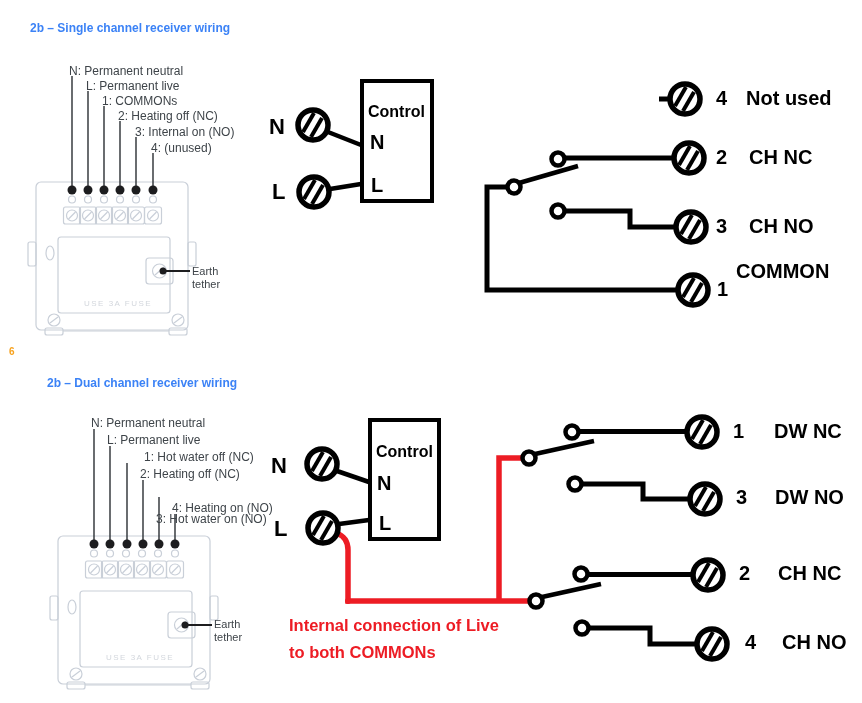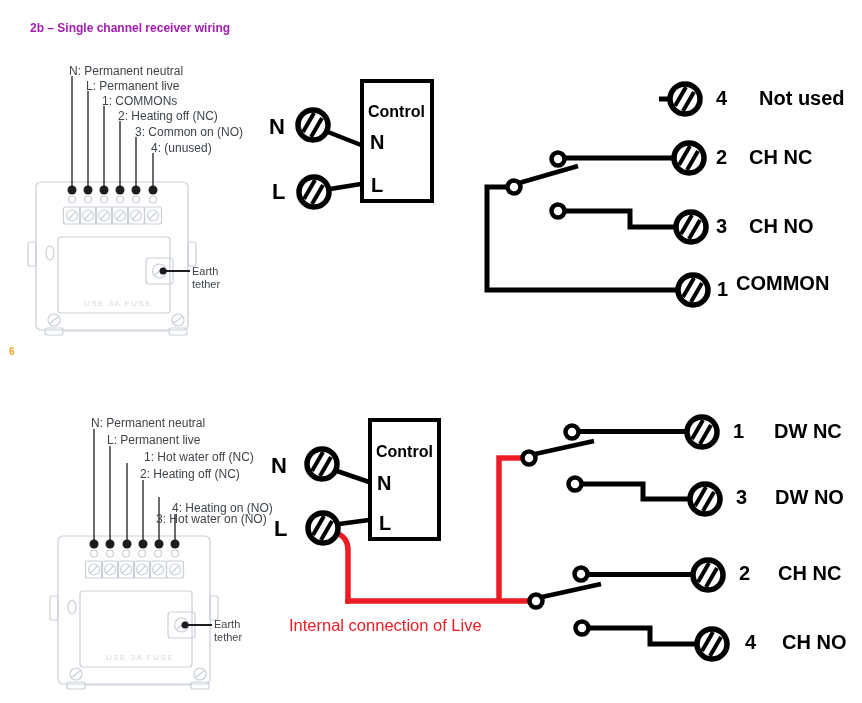--- a/index.html
+++ b/index.html
@@ -1,26 +1,26 @@
 <!DOCTYPE html>
 <html><head>
 <meta charset="utf-8">
 <style>
   html,body{margin:0;padding:0;background:#fff;}
   .canvas{position:relative;width:862px;height:703px;background:#ffffff;overflow:hidden;
           font-family:"Liberation Sans",sans-serif;}
   .lines-svg{position:absolute;left:0;top:0;z-index:1;}
   .t{position:absolute;white-space:nowrap;z-index:2;}
-  .heading{font-weight:bold;font-size:12px;color:#a21caf;letter-spacing:0;}
+  .heading{font-weight:bold;font-size:12px;color:#3b82f6;letter-spacing:0;}
   .small{font-size:12px;color:#3E4449;}
   .earth{font-size:11px;color:#3E4449;line-height:1.15;white-space:normal;width:52px;}
   .ann{font-weight:bold;font-size:20px;color:#000;}
   .nlbig{font-weight:bold;font-size:22px;color:#000;}
   .pg{font-weight:bold;font-size:10px;color:#F7A21E;}
-  .rednote{font-weight:normal;font-size:16.5px;color:#ED1C24;line-height:27px;}
+  .rednote{font-weight:bold;font-size:16.5px;color:#ED1C24;line-height:27px;}
   .ctrl{position:absolute;border:4px solid #000;background:transparent;z-index:2;}
   .ctrl .title{position:absolute;font-weight:bold;font-size:16px;color:#000;white-space:nowrap;margin-top:7px;}
   .ctrl .nl{position:absolute;font-weight:bold;font-size:20px;color:#000;white-space:nowrap;}
 </style>
 </head>
 <body>
 
 <div class="canvas">
 
   <svg class="lines-svg" width="862" height="703" viewBox="0 0 862 703">
@@ -189,45 +189,46 @@
     <use href="#termBig" x="708" y="575"></use>
     <use href="#termBig" x="712" y="644"></use>
   </svg>
 
   <div class="t heading" style="left:30px;top:21px;">2b – Single channel receiver wiring</div>
 
   <div class="t small" style="left:69px;top:64px;">N: Permanent neutral</div>
   <div class="t small" style="left:86px;top:79px;">L: Permanent live</div>
   <div class="t small" style="left:102px;top:94px;">1: COMMONs</div>
   <div class="t small" style="left:118px;top:109px;">2: Heating off (NC)</div>
-  <div class="t small" style="left:135px;top:125px;">3: Common on (NO)</div>
+  <div class="t small" style="left:135px;top:125px;">3: Internal on (NO)</div>
   <div class="t small" style="left:151px;top:141px;text-align:center;">4: (unused)</div>
 
   <div class="t earth" style="left:192px;top:265px;">Earth tether</div>
 
   <div class="t nlbig" style="left:269px;top:114px;">N</div>
   <div class="t nlbig" style="left:272px;top:179px;">L</div>
 
   <div class="ctrl" style="left:360px;top:79px;width:66px;height:116px;">
     <span class="title" style="left:4px;top:13px;">Control</span>
     <span class="nl" style="left:6px;top:48px;">N</span>
     <span class="nl" style="left:7px;top:91px;">L</span>
   </div>
 
   <div class="t ann" style="left:716px;top:87px;">4</div>
-  <div class="t ann" style="left:746px;top:87px;margin-left:13px;">Not used</div>
+  <div class="t ann" style="left:746px;top:87px;">Not used</div>
   <div class="t ann" style="left:716px;top:146px;">2</div>
   <div class="t ann" style="left:749px;top:146px;">CH NC</div>
   <div class="t ann" style="left:716px;top:215px;">3</div>
   <div class="t ann" style="left:749px;top:215px;">CH NO</div>
   <div class="t ann" style="left:717px;top:278px;">1</div>
-  <div class="t ann" style="left:736px;top:272px;">COMMON</div>
+  <div class="t ann" style="left:736px;top:260px;">COMMON</div>
 
   <div class="t pg" style="left:9px;top:346px;">6</div>
 
+  <div class="t heading" style="left:47px;top:376px;">2b – Dual channel receiver wiring</div>
 
   <div class="t small" style="left:91px;top:416px;">N: Permanent neutral</div>
   <div class="t small" style="left:107px;top:433px;">L: Permanent live</div>
   <div class="t small" style="left:124px;top:450px;margin-left:20px;">1: Hot water off (NC)</div>
   <div class="t small" style="left:140px;top:467px;">2: Heating off (NC)</div>
   <div class="t small" style="left:156px;top:484px;margin-top:28px;">3: Hot water on (NO)</div>
   <div class="t small" style="left:172px;top:501px;">4: Heating on (NO)</div>
 
   <div class="t earth" style="left:214px;top:618px;">Earth tether</div>
 
@@ -244,15 +245,16 @@
   <div class="t ann" style="left:774px;top:420px;text-align:right;">DW NC</div>
   <div class="t ann" style="left:736px;top:486px;">3</div>
   <div class="t ann" style="left:775px;top:486px;">DW NO</div>
   <div class="t ann" style="left:739px;top:562px;">2</div>
   <div class="t ann" style="left:778px;top:562px;">CH NC</div>
   <div class="t ann" style="left:745px;top:631px;">4</div>
   <div class="t ann" style="left:782px;top:631px;">CH NO</div>
 
   <div class="t rednote" style="left:289px;top:612px;">
     <div>Internal connection of Live</div>
+    <div>to both COMMONs</div>
   </div>
 
 </div>
 
 </body></html>

